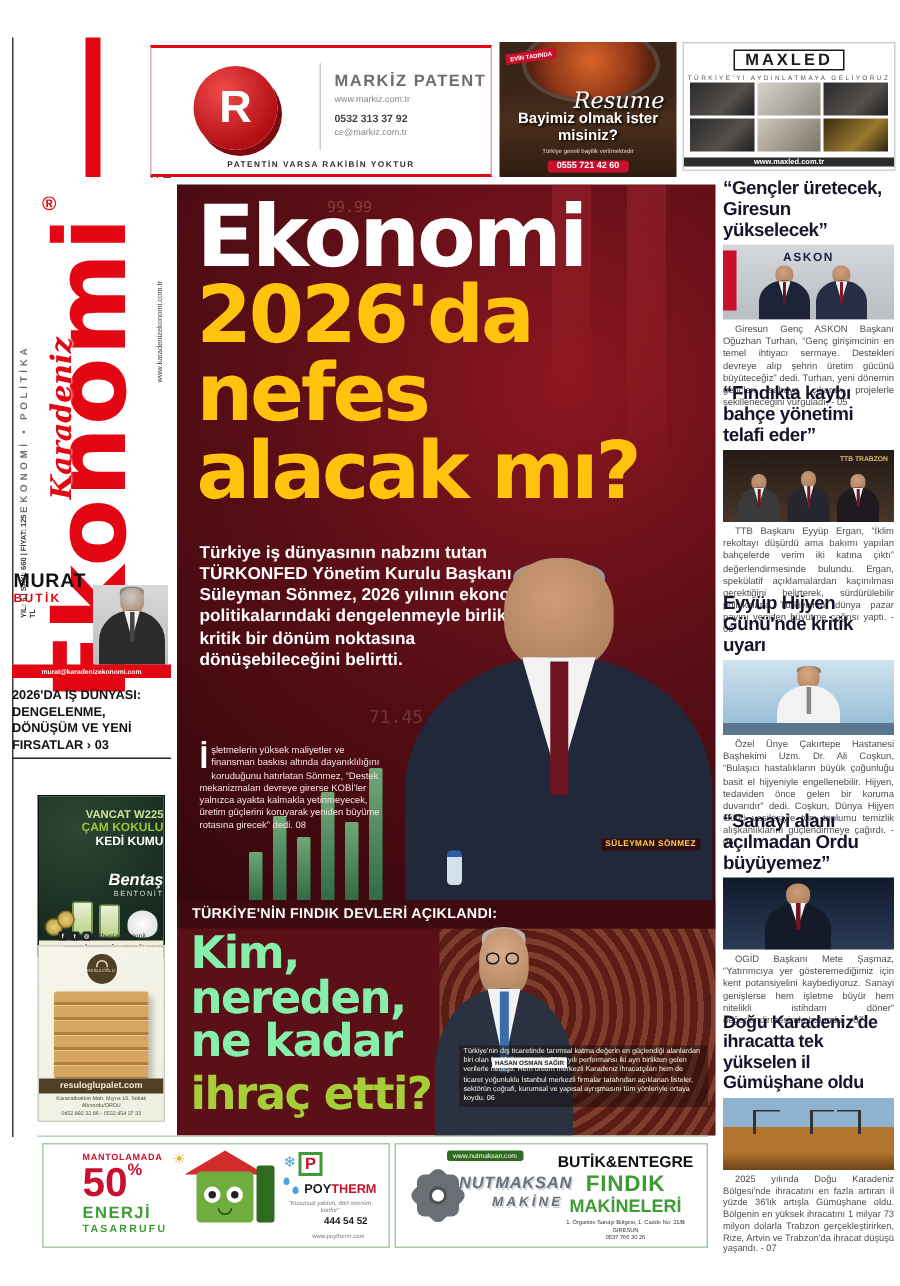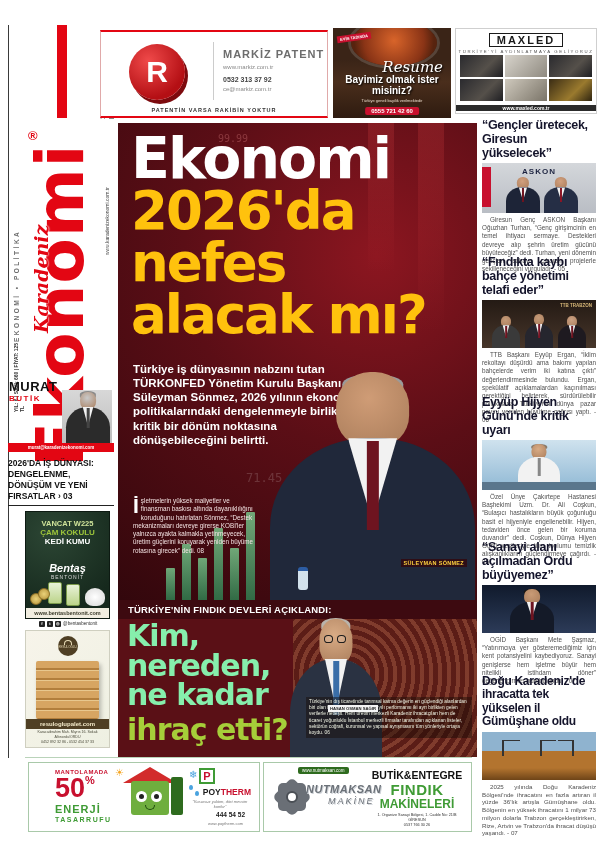--- a/index.html
+++ b/index.html
@@ -24,21 +24,21 @@
 
   .murat-photo { left:62px; top:390px; width:50px; height:53px; background:linear-gradient(180deg,#d8d8d8,#bdbdbd); overflow:hidden; }
   .murat-name { left:9px; top:379px; width:52px; }
   .murat-first { font-size:13px; font-weight:900; color:#111; letter-spacing:.5px; }
   .murat-last { font-size:8px; font-weight:bold; color:#e30613; letter-spacing:1.5px; }
   .email-bar { left:8px; top:443px; width:106px; height:9px; background:#e30613; color:#fff; font-size:4.5px; font-weight:bold; text-align:center; line-height:9px; }
   .column-title { left:8px; top:458px; width:106px; text-align:left; font-size:8.5px; font-weight:800; color:#111; line-height:1.3; }
   .col-divider { left:8px; top:505px; width:106px; height:1px; background:#222; }
 
   
-  .bentas { left:25px; top:511px; width:85px; height:108px; background:radial-gradient(circle at 30% 20%, #2c4634, #16291d 75%); border:1px solid #0d1a12; color:#fff; text-align:center; overflow:hidden; }
+  .bentas { left:25px; top:530px; width:85px; height:108px; background:radial-gradient(circle at 30% 20%, #2c4634, #16291d 75%); border:1px solid #0d1a12; color:#fff; text-align:right; overflow:hidden; }
   .bentas .l1 { margin-top:7px; font-size:7.5px; font-weight:900; color:#cfe39a; }
   .bentas .l2 { font-size:8px; font-weight:900; color:#9dc53a; }
   .bentas .l3 { font-size:8px; font-weight:900; color:#ffffff; }
   .bentas .brand { margin-top:16px; font-size:11px; font-weight:900; font-style:italic; color:#fff; }
   .bentas .brand2 { font-size:5px; letter-spacing:1px; color:#d8d8d8; }
   .bentas .web { position:absolute; bottom:0; left:0; right:0; height:10px; background:#f1ede0; color:#3a3a2a; font-size:5.5px; font-weight:bold; line-height:10px; }
   .bentas .cat { position:absolute; right:4px; bottom:12px; width:20px; height:18px; background:radial-gradient(#ffffff,#d8d8d8); border-radius:50% 50% 40% 40%; }
   .bentas .coin { position:absolute; width:12px; height:12px; border-radius:50%; background:radial-gradient(#ead27a,#b4923a); border:1px solid #8a6d25; }
   .bentas .pack { position:absolute; width:14px; height:22px; bottom:14px; background:linear-gradient(180deg,#e8f2d8,#bcd48a); border:1px solid #7a9a4a; border-radius:2px; }
   .social-row { left:25px; top:621px; width:85px; text-align:center; font-size:4.5px; color:#333; }
@@ -152,21 +152,21 @@
   .poy-tel { position:absolute; right:14px; top:48px; font-size:6.5px; font-weight:900; color:#1a1a1a; }
   .poy-web { position:absolute; right:16px; top:58px; font-size:4px; color:#777; }
 
   .nutmaksan { left:263px; top:762px; width:209px; height:70px; border:1px solid #a9c9a9; background:#fff; overflow:hidden; }
   .nut-web { position:absolute; left:34px; top:4px; background:#2e6b1e; color:#fff; font-size:4.5px; padding:1px 4px; border-radius:2px; }
   .gear { position:absolute; left:8px; top:14px; width:40px; height:40px; }
   .gear .sq { position:absolute; inset:6px; background:#6a6f76; border-radius:5px; }
   .gear .sq.r { transform:rotate(45deg); }
   .gear .hole { position:absolute; left:14px; top:14px; width:12px; height:12px; background:#fff; border-radius:50%; border:2px solid #4a4f55; }
   .nut-b1 { position:absolute; left:42px; top:20px; font-size:11px; font-weight:900; font-style:italic; color:#6b7178; letter-spacing:.5px; text-shadow:1px 1px 0 #cfd3d8; }
-  .nut-b2 { position:absolute; left:64px; top:33px; font-size:9px; font-weight:400; font-style:italic; color:#6b7178; letter-spacing:2px; text-shadow:1px 1px 0 #cfd3d8; }
+  .nut-b2 { position:absolute; left:64px; top:33px; font-size:9px; font-weight:700; font-style:italic; color:#6b7178; letter-spacing:2px; text-shadow:1px 1px 0 #cfd3d8; }
   .nut-l1 { position:absolute; right:8px; top:6px; width:92px; text-align:center; font-size:10.5px; font-weight:900; color:#111; }
   .nut-l2 { position:absolute; right:8px; top:18px; width:92px; text-align:center; font-size:15px; font-weight:900; color:#3f9b35; letter-spacing:.5px; }
   .nut-l3 { position:absolute; right:8px; top:34px; width:92px; text-align:center; font-size:12px; font-weight:900; color:#3f9b35; }
   .nut-addr { position:absolute; right:8px; top:50px; width:92px; text-align:center; font-size:3.8px; color:#333; line-height:1.3; }
 </style>
 </head>
 <body>
 
 <div id="page">
 

